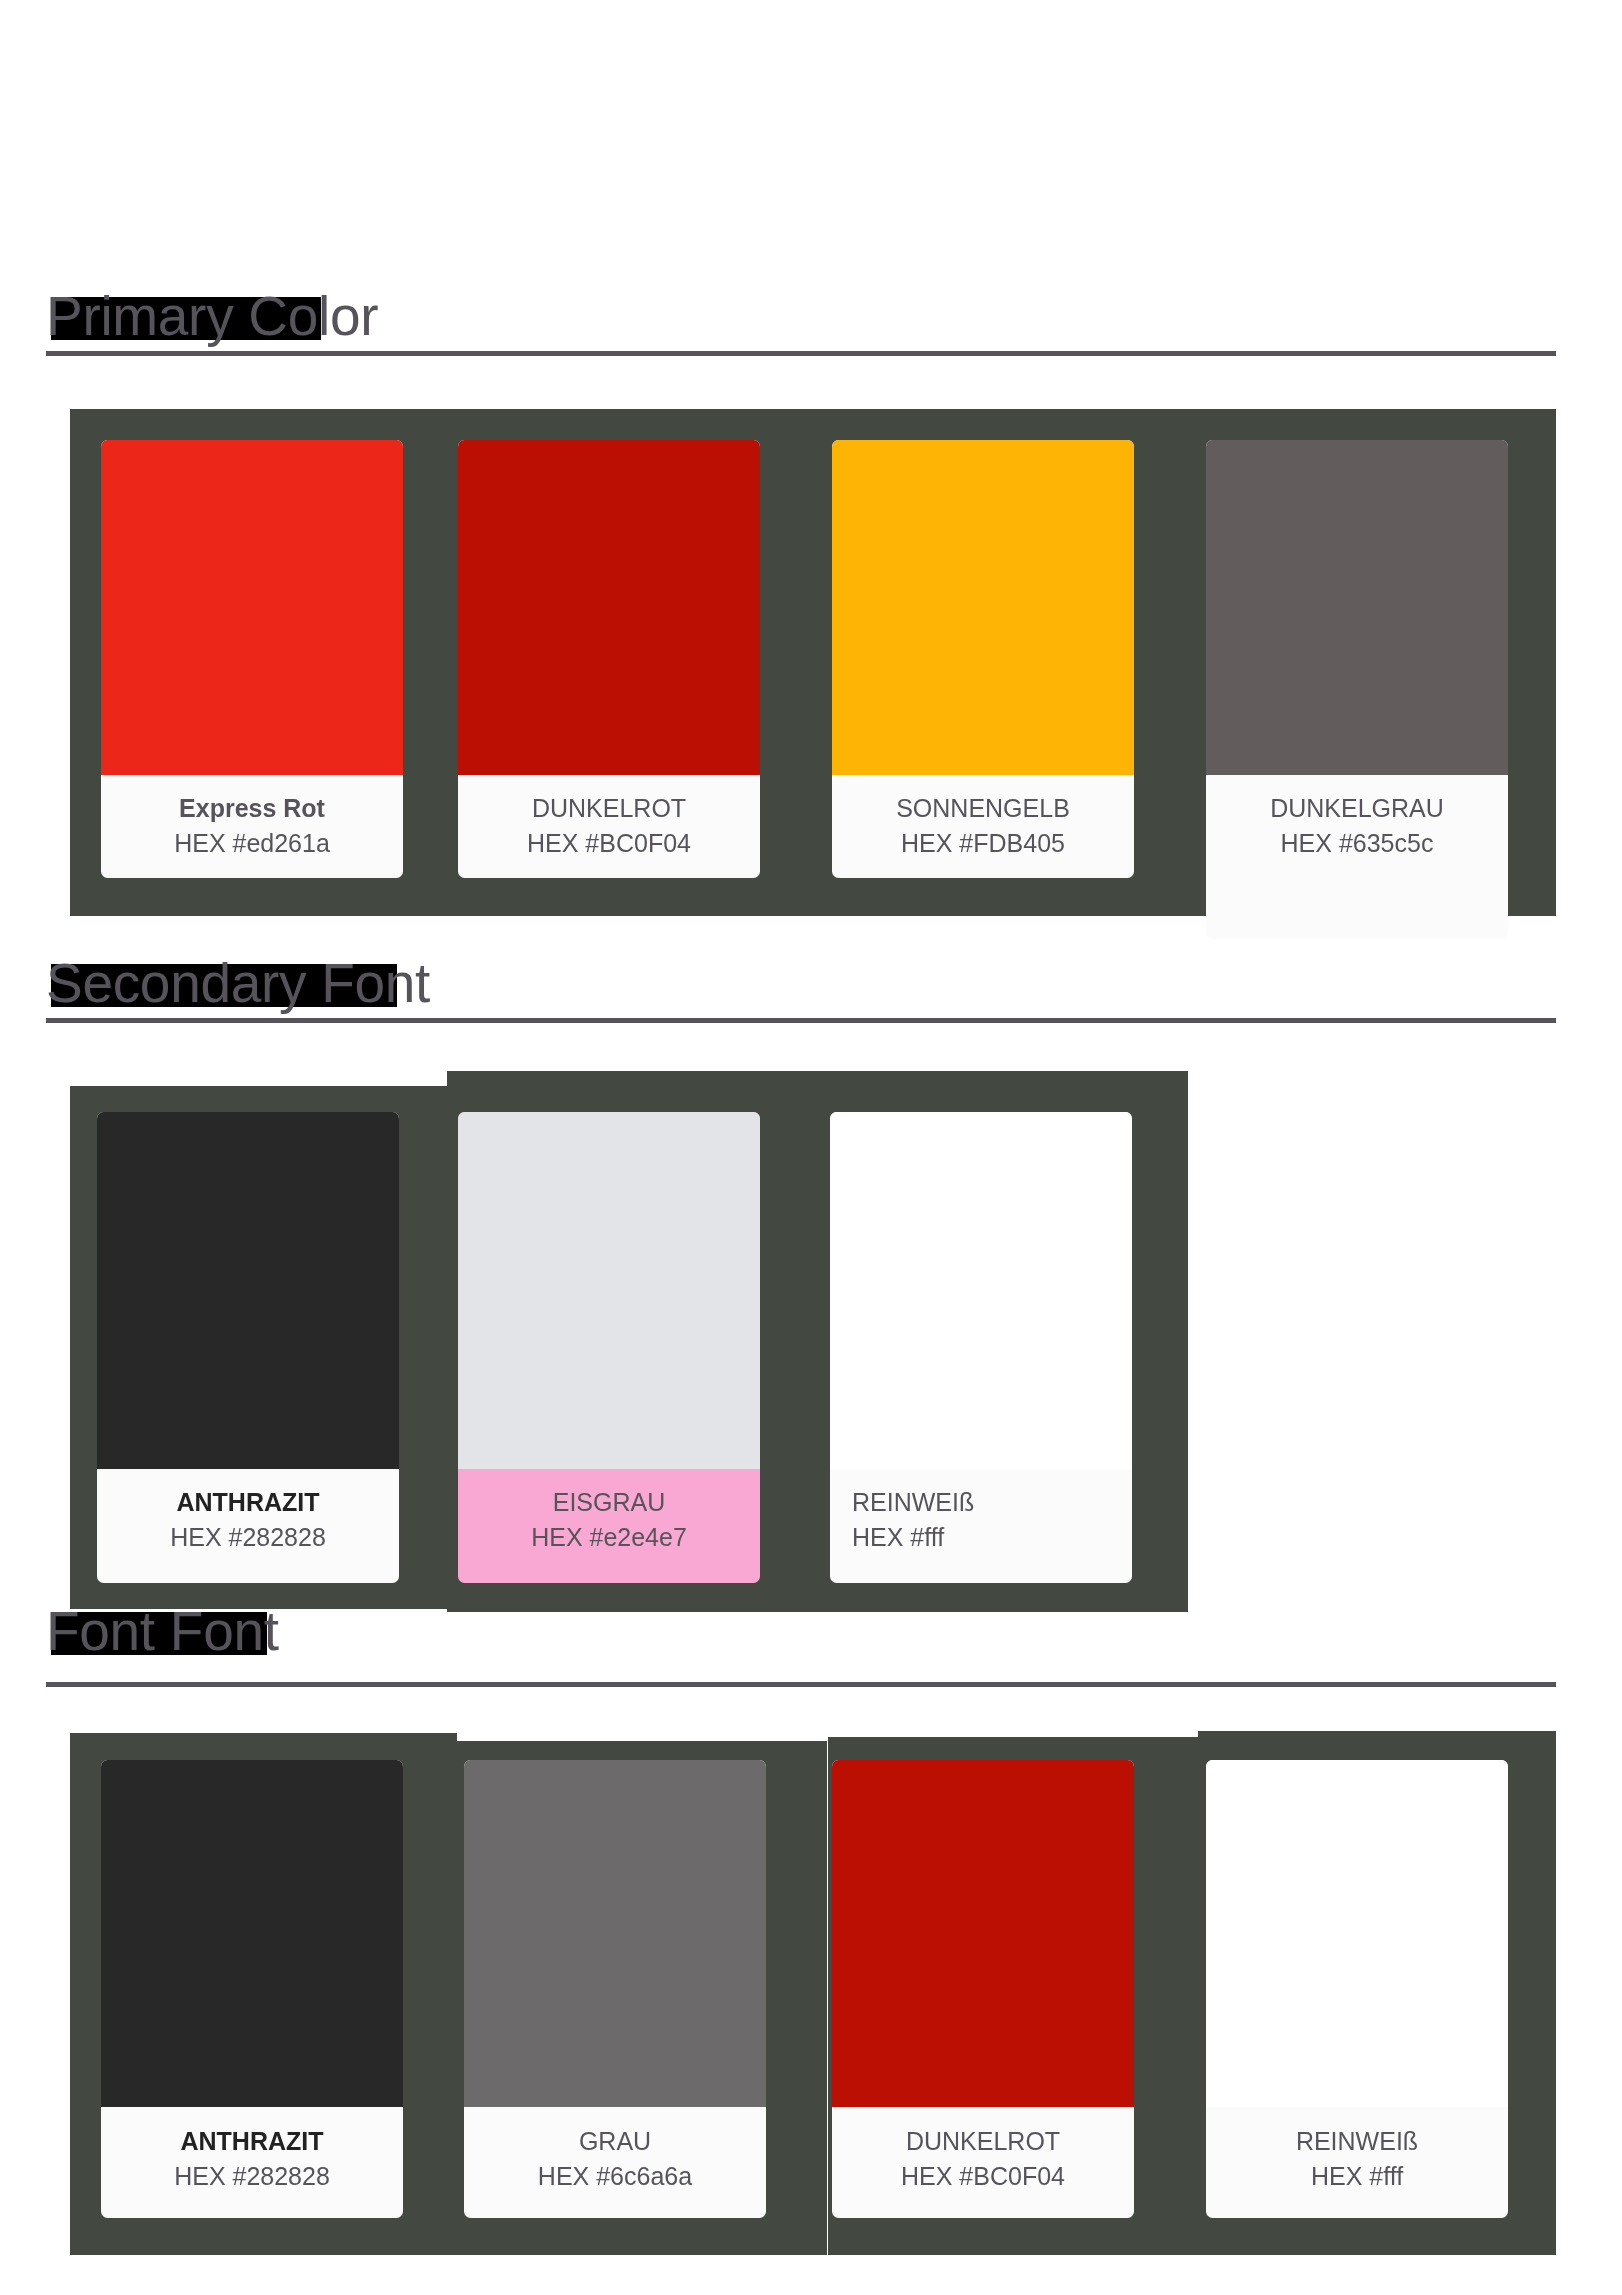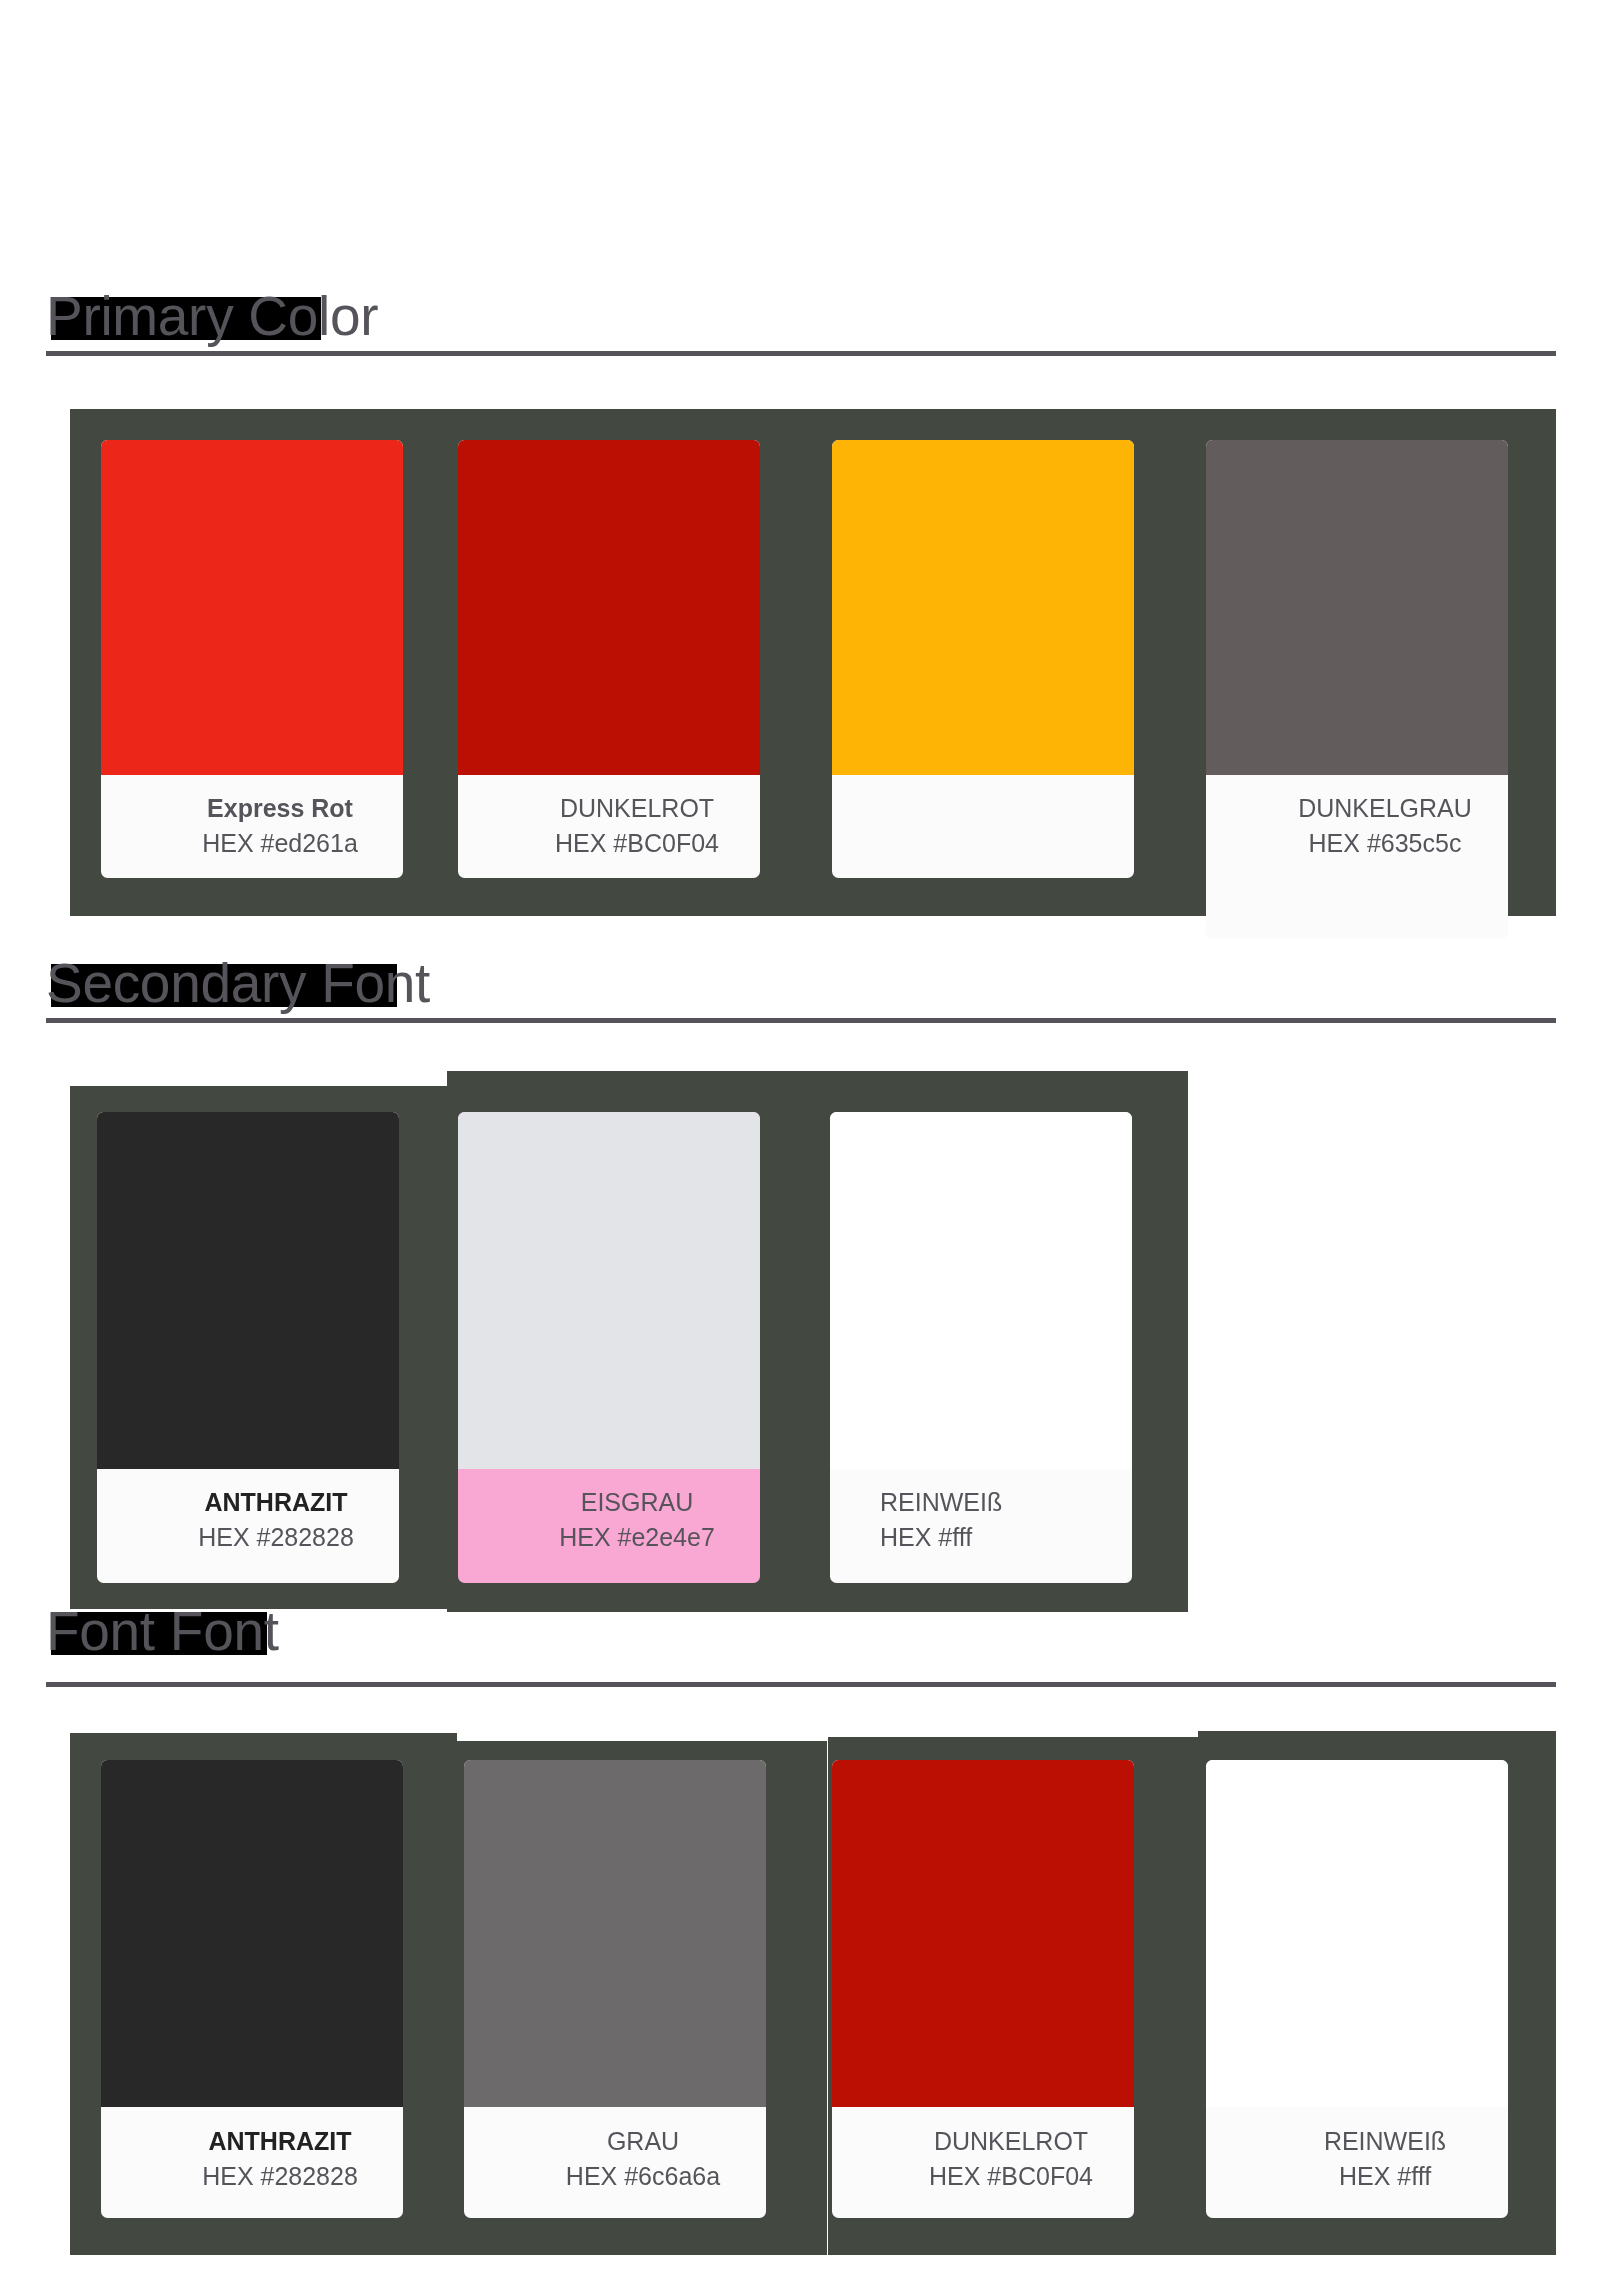--- a/index.html
+++ b/index.html
@@ -69,21 +69,20 @@
     left: 0;
     top: 0;
     width: 100%;
   }
   .swatch-label {
     position: absolute;
     left: 0;
     width: 100%;
     box-sizing: border-box;
     padding: 0 22px;
-    margin-left: 28px;
   }
   .swatch-name {
     display: block;
     font-size: 25px;
     line-height: 35px;
     color: #56545a;
     white-space: nowrap;
   }
   .swatch-hex {
     display: block;
@@ -117,20 +116,24 @@
       </div>
       <div class="swatch" style="left: 458px; top: 440px; width: 302px; height: 438px; background: rgb(251, 251, 251);">
         <div class="swatch-chip" style="height: 335px; background: rgb(188, 15, 4);"></div>
         <div class="swatch-label center" style="top: 351px;">
           <span class="swatch-name">DUNKELROT</span>
           <span class="swatch-hex">HEX #BC0F04</span>
         </div>
       </div>
       <div class="swatch" style="left: 832px; top: 440px; width: 302px; height: 438px; background: rgb(251, 251, 251);">
         <div class="swatch-chip" style="height: 335px; background: rgb(253, 180, 5);"></div>
+        <div class="swatch-label center" style="top: 351px;">
+          <span class="swatch-name">SONNENGELB</span>
+          <span class="swatch-hex">HEX #FDB405</span>
+        </div>
       </div>
       <div class="swatch" style="left: 1206px; top: 440px; width: 302px; height: 499px; background: rgb(251, 251, 251);">
         <div class="swatch-chip" style="height: 335px; background: rgb(99, 92, 92);"></div>
         <div class="swatch-label center" style="top: 351px;">
           <span class="swatch-name">DUNKELGRAU</span>
           <span class="swatch-hex">HEX #635c5c</span>
         </div>
       </div>
     </div>
     <div class="section">

